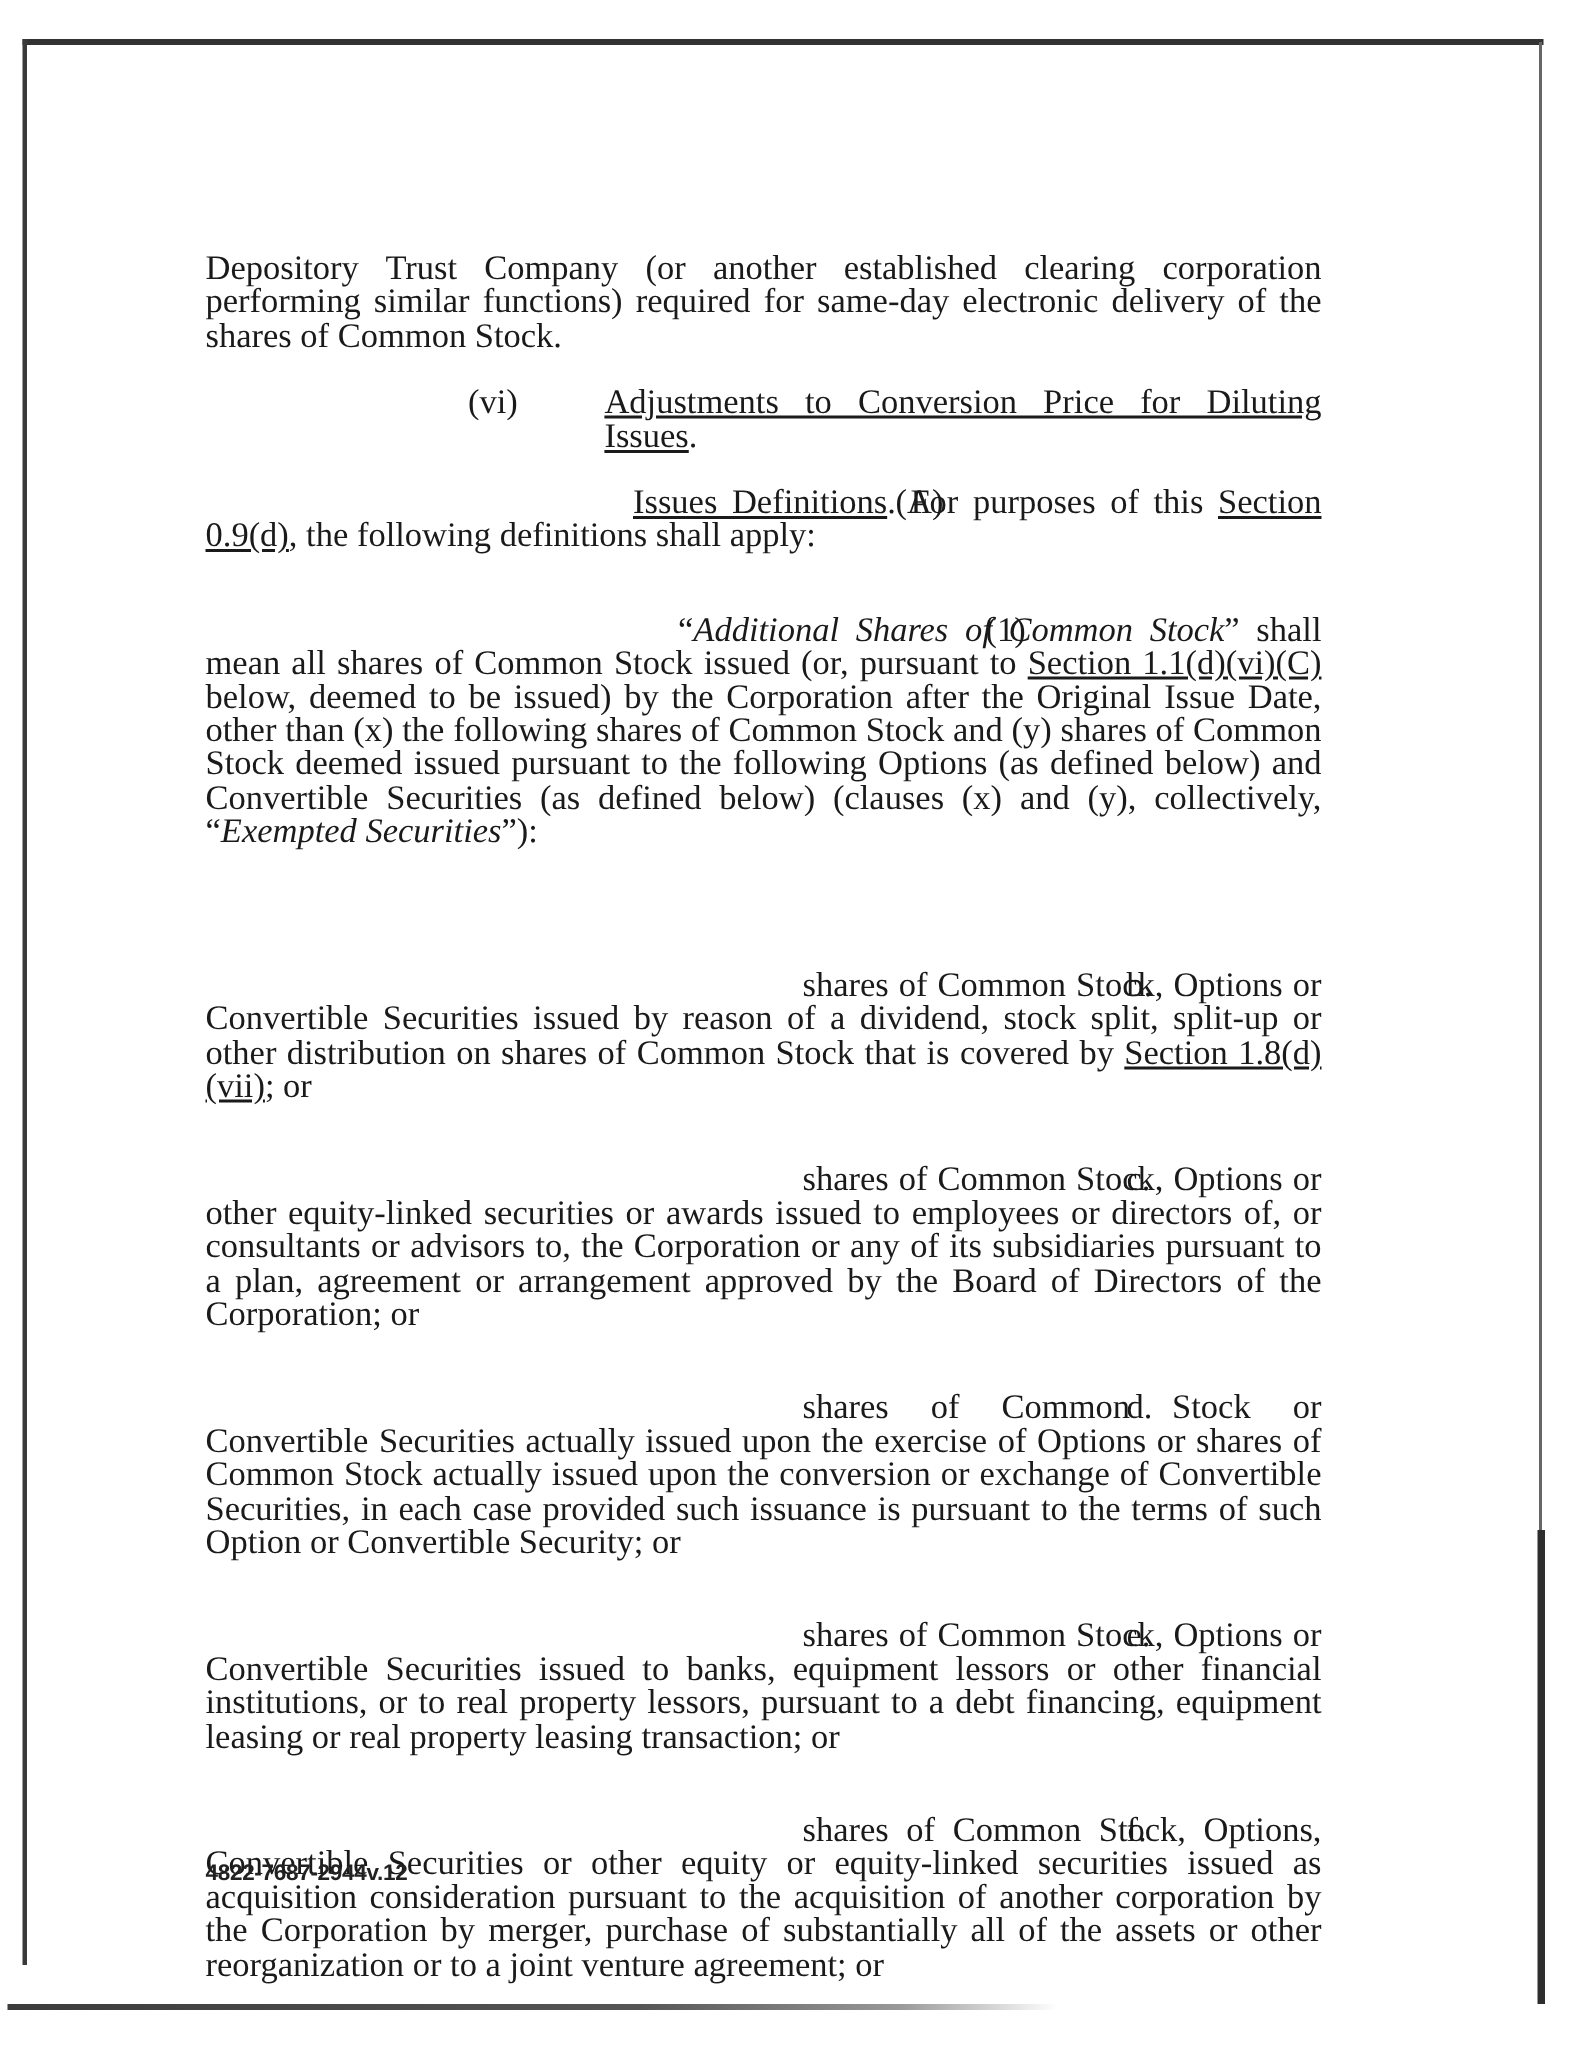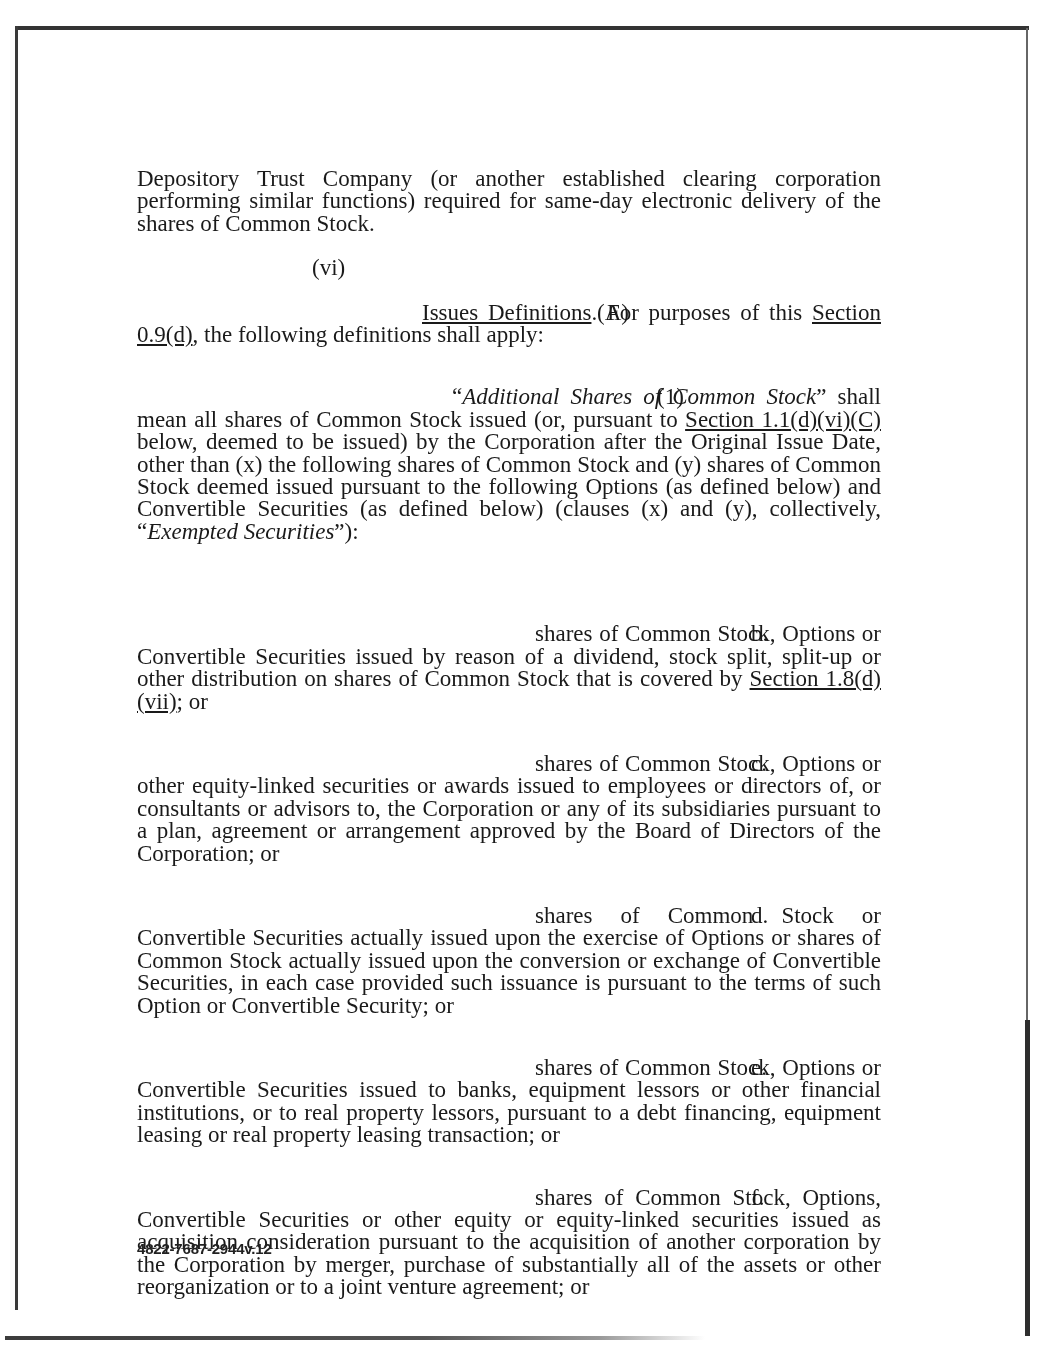--- a/index.html
+++ b/index.html
@@ -94,20 +94,21 @@
 <div class="content">
 
   <p>
     <span>Depository Trust Company (or another established clearing corporation performing similar functions) required for same-day electronic delivery of the shares of Common Stock.</span>
   </p>
 
   <div class="gap"></div>
 
   <p class="heading-vi">
     <span class="num">(vi)</span>
+    <span><span class="u">Adjustments to Conversion Price for Diluting Issues</span><span>.</span></span>
   </p>
 
   <div class="gap"></div>
 
   <p class="lead-A"><span class="num">(A)</span><span class="u">Issues Definitions</span><span>. For purposes of this </span><span class="u">Section 0.9(d)</span><span>, the following definitions shall apply:</span></p>
   <style>
     
     .lead-A, .lead-1, .lead-item { padding-left: 0; }
     .lead-A { text-indent: 230px; }
     .lead-1 { text-indent: 260px; }

